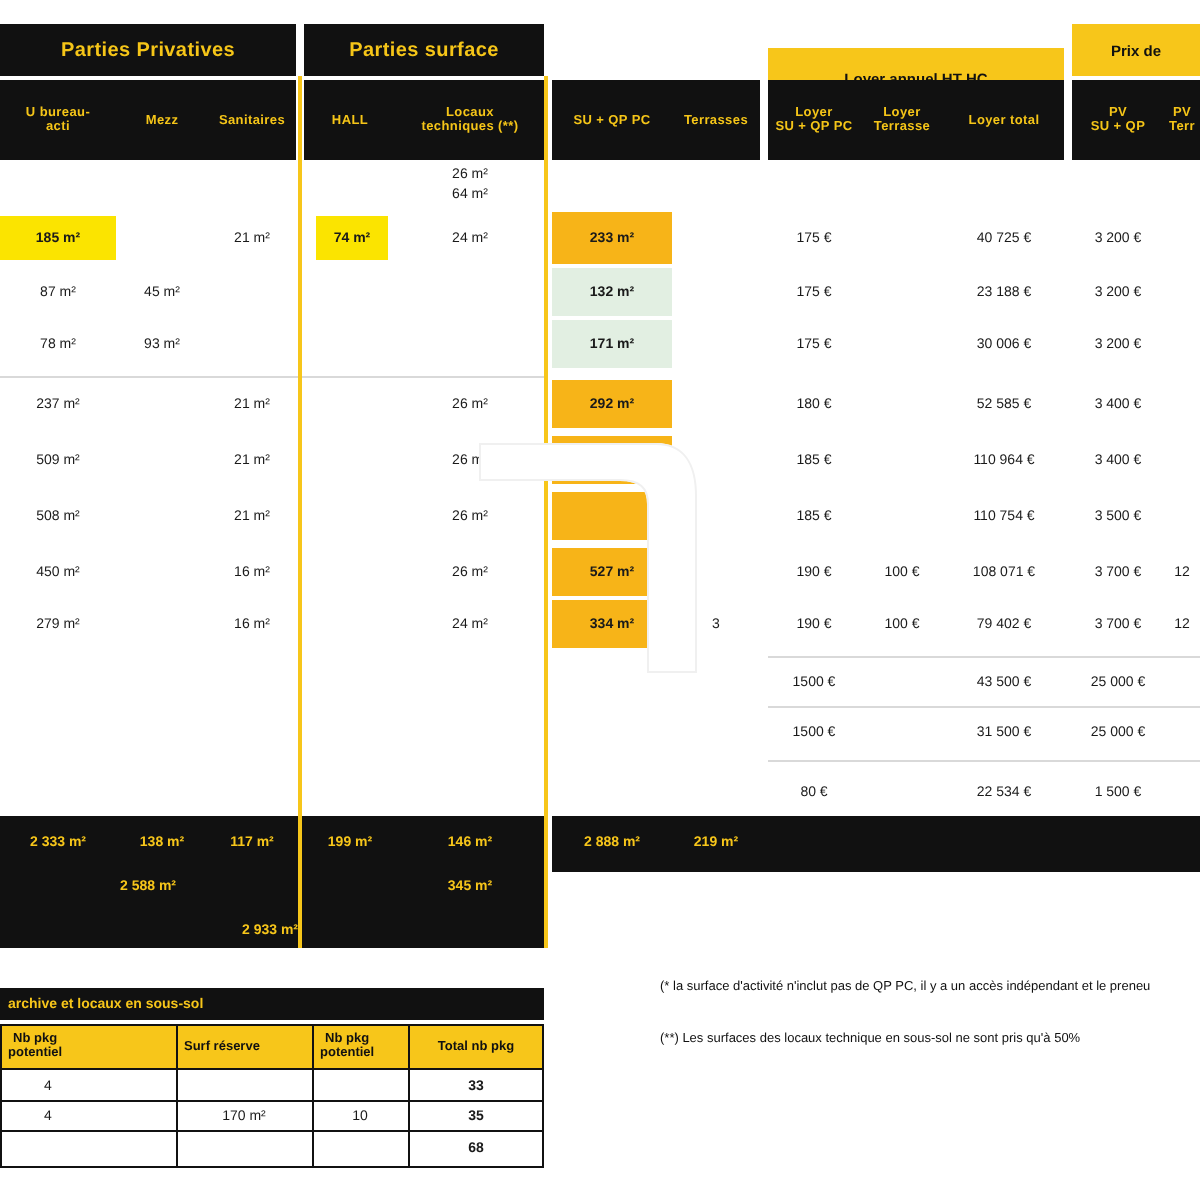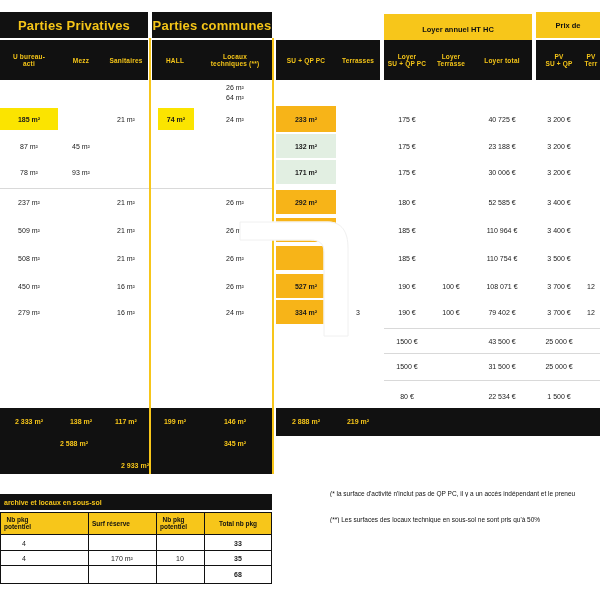--- a/index.html
+++ b/index.html
@@ -12,21 +12,21 @@
     position:relative;
     overflow:hidden;
   }
   .sheet{position:absolute;left:0;top:0;width:600px;height:600px;}
 
   
   .abs{position:absolute;box-sizing:border-box;}
   .hdr{
     background:#111111;color:#f5c518;font-weight:bold;
     display:flex;align-items:center;justify-content:center;text-align:center;
-    font-size:13px;letter-spacing:.2px;
+    font-size:10px;letter-spacing:.2px;
   }
   .hdr.small{font-size:6.5px;}
   .yellowhdr{
     background:#f7c61a;color:#111111;font-weight:bold;
     display:flex;align-items:center;justify-content:center;text-align:center;
     font-size:7.5px;
   }
   .cell{
     display:flex;align-items:center;justify-content:center;text-align:center;
     font-size:7px;color:#1a1a1a;
@@ -51,23 +51,23 @@
 </style>
 </head>
 <body>
 
 <div class="sheet">
 
   <div class="abs hdr" style="left:0px;top:12px;width:148px;height:26px;">
     <span>Parties Privatives</span>
   </div>
   <div class="abs hdr" style="left:152px;top:12px;width:120px;height:26px;">
-    <span>Parties communes</span>
-  </div>
-  <div class="abs yellowhdr" style="left:384px;top:14px;width:148px;height:30px;">
+    <span>Parties surface</span>
+  </div>
+  <div class="abs yellowhdr" style="left:384px;top:24px;width:148px;height:30px;">
     <span>Loyer annuel HT HC</span>
   </div>
   <div class="abs yellowhdr" style="left:536px;top:12px;width:64px;height:26px;">
     <span>Prix de</span>
   </div>
 
   <div class="abs hdr small" style="left:0px;top:40px;width:58px;height:40px;white-space:pre-line;line-height:1.15;">
     <span>U bureau-
 acti</span>
   </div>

